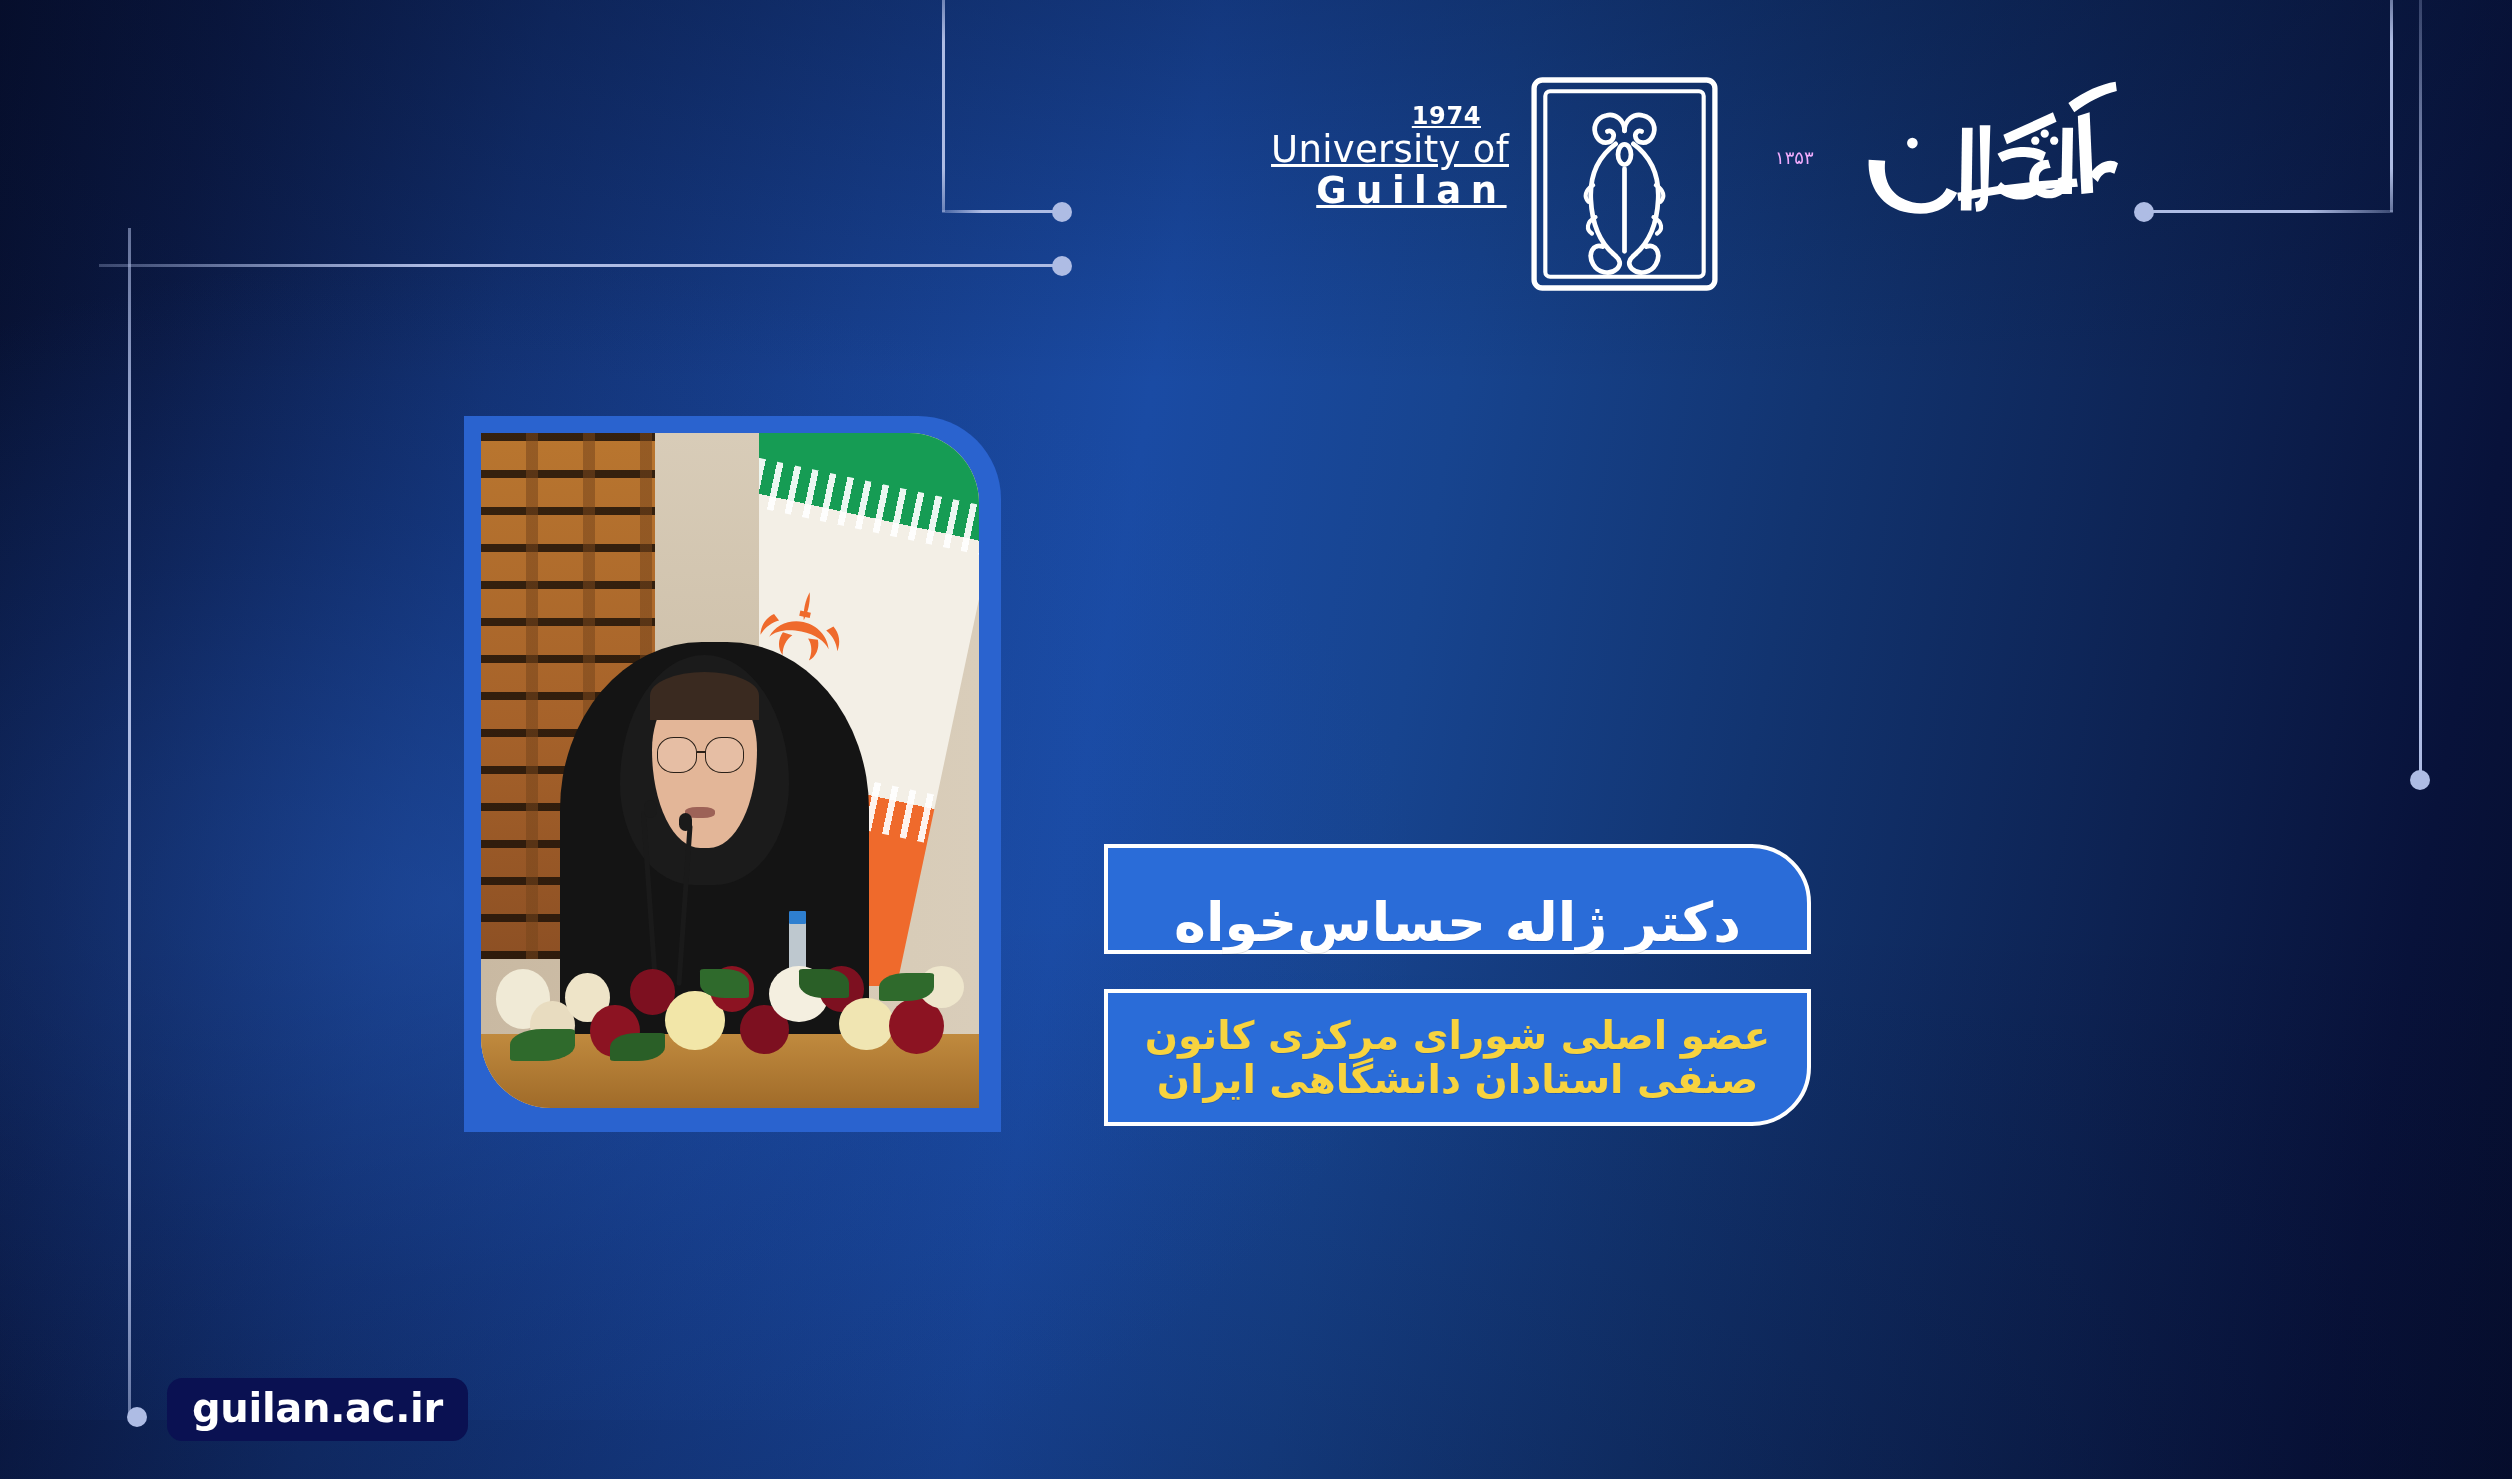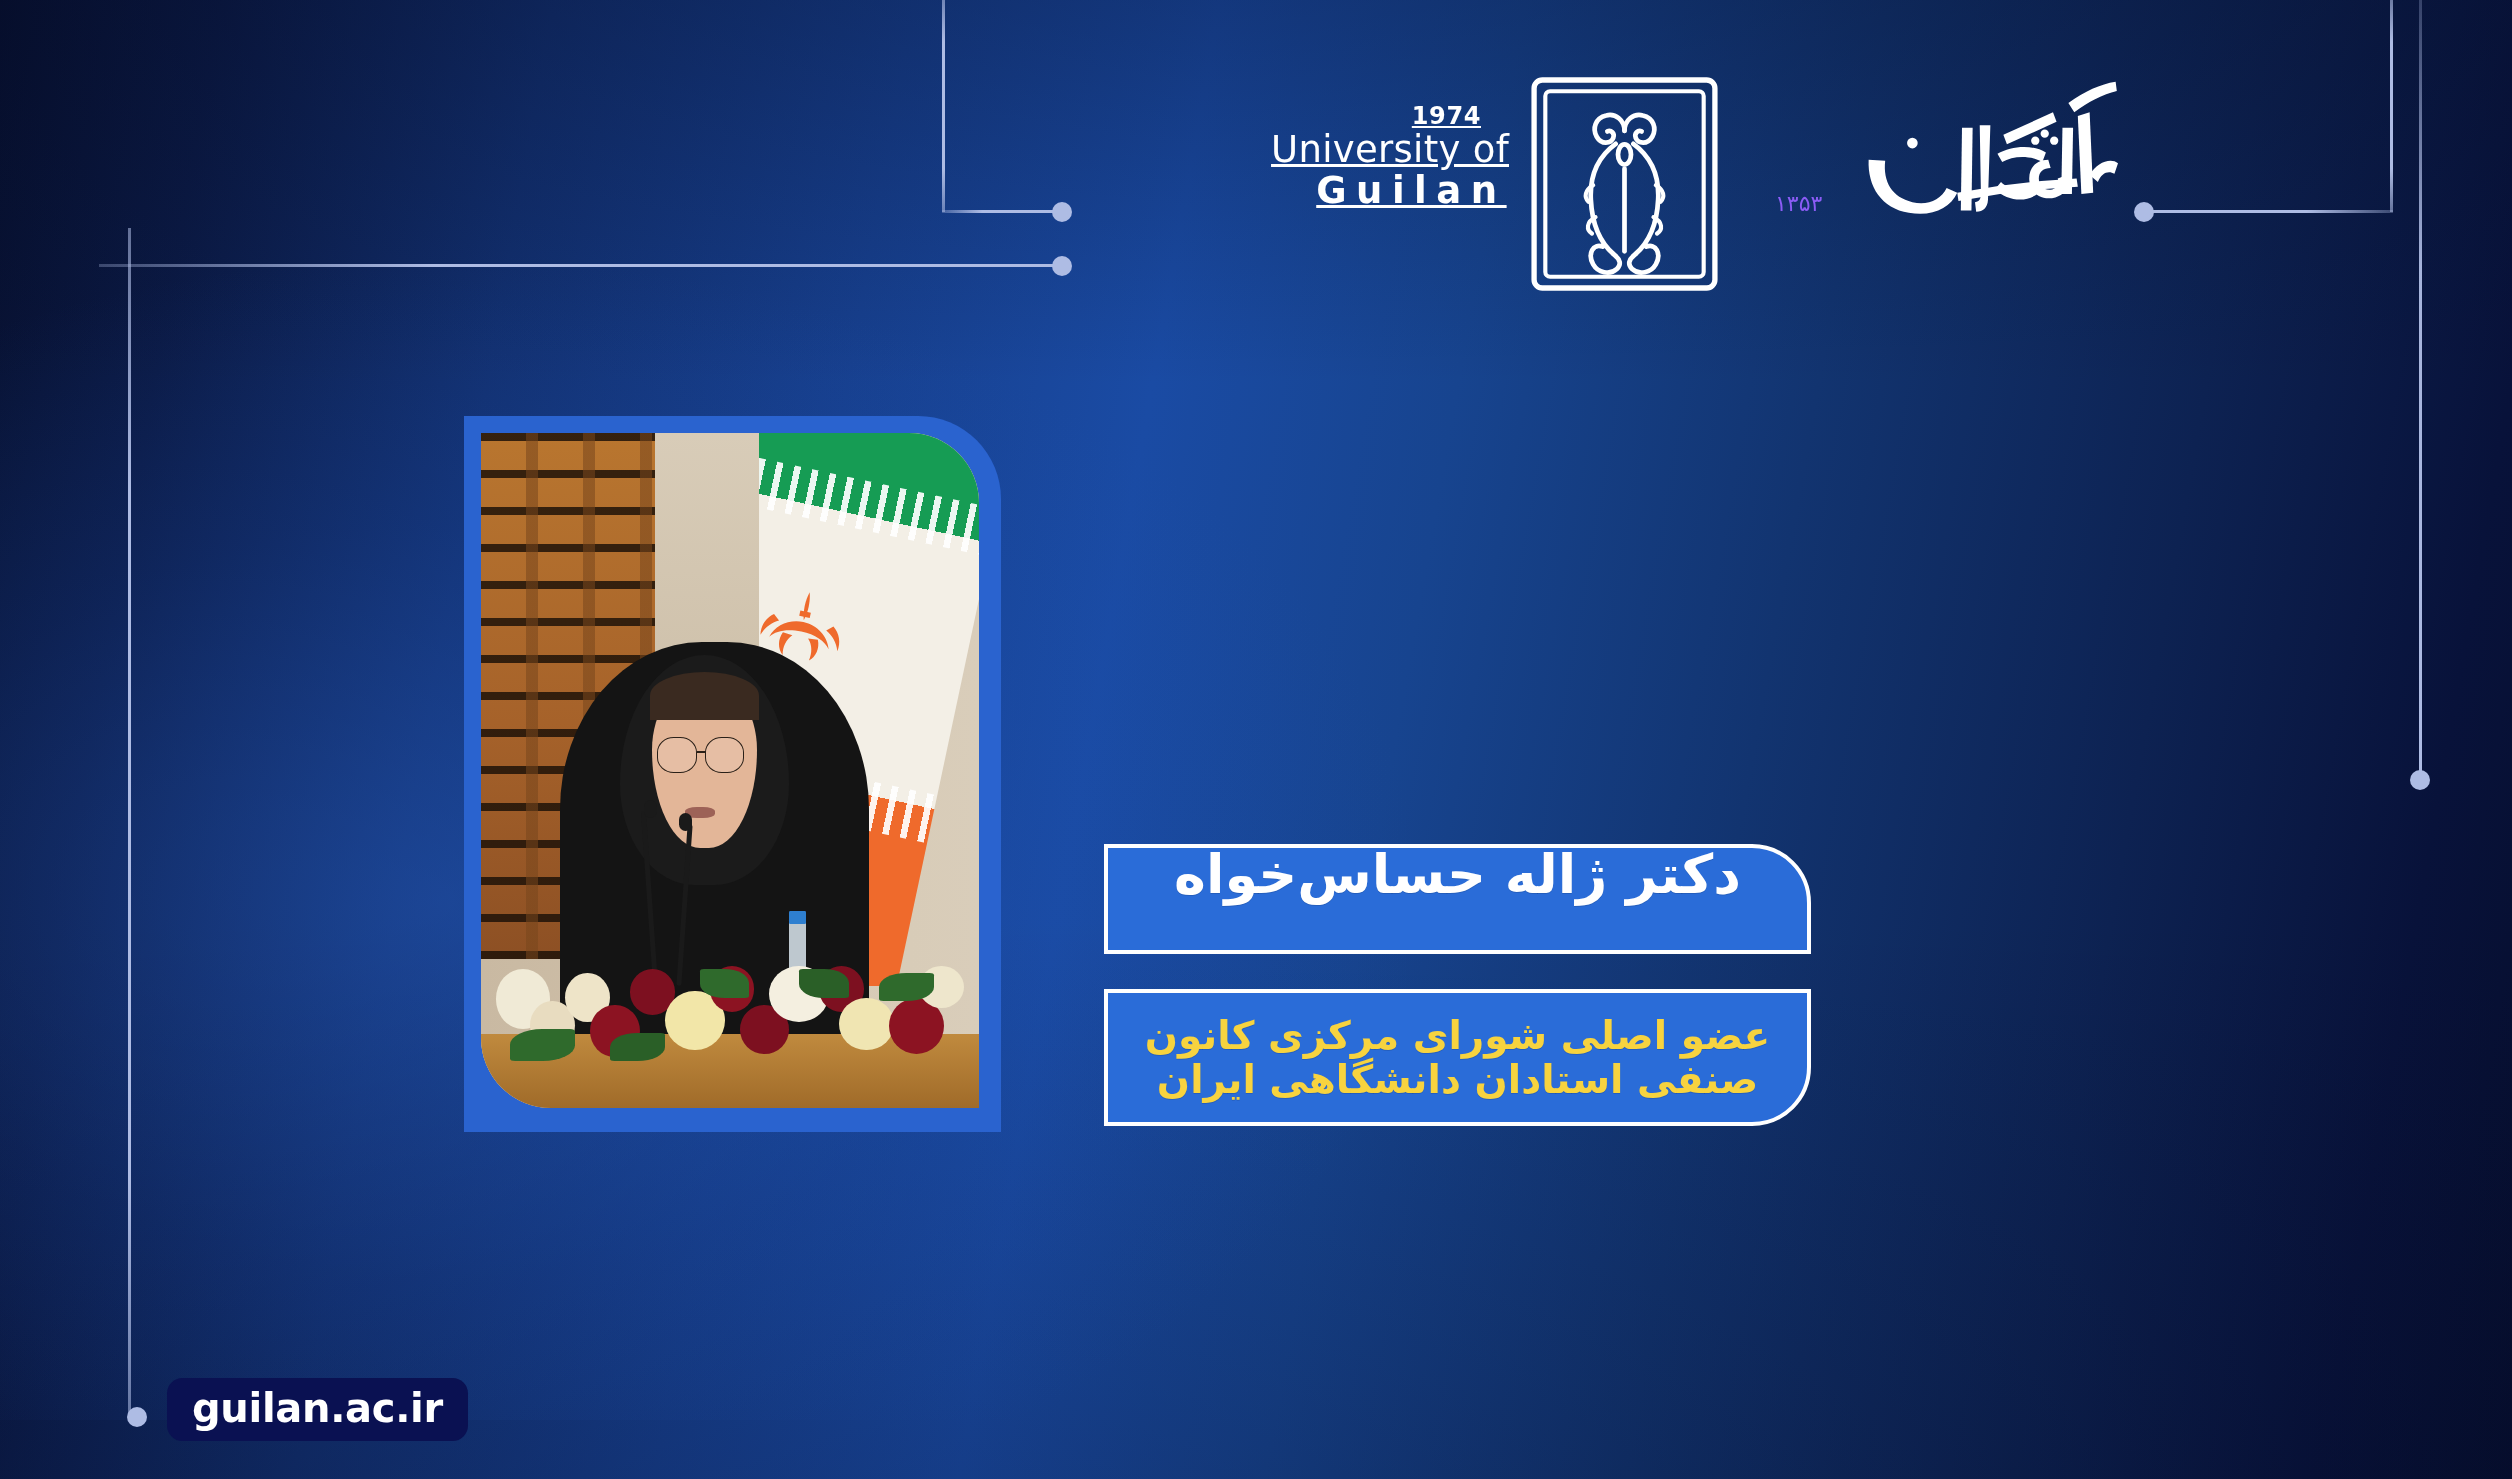--- a/index.html
+++ b/index.html
@@ -70,21 +70,21 @@
     font-size:37px;font-weight:400;color:#fff;line-height:1.02;
     letter-spacing:0.3px;
   }
   #logo-guilan{
     font-size:37px;font-weight:700;color:#fff;line-height:1.2;
     letter-spacing:9.5px;text-align:right;padding-right:2.4px;
   }
   #logo-mark{position:absolute;left:308px;top:-3.5px;}
   #logo-year-fa{
     position:absolute;left:556px;top:70px;
-    font-size:22px;font-weight:400;color:#8b5cf6;direction:rtl;margin-top:44px;
+    font-size:18px;font-weight:400;color:#f0abfc;direction:rtl;
   }
   #logo-fa{position:absolute;left:639px;top:-6px;}
 
   
   #photo-frame{
     position:absolute;
     left:464px;top:416px;width:537px;height:716px;
     background:#2a63cf;
     border-radius:0 83px 0 0;
     box-shadow:0 0 0 0 rgba(0,0,0,0);
@@ -168,21 +168,21 @@
   #ph-bottle{position:absolute;left:62%;bottom:19%;width:3.4%;height:9%;background:rgba(220,232,240,.85);border-radius:1.8px 1.8px 1.2px 1.2px;}
   #ph-bottlecap{position:absolute;left:62%;bottom:27.2%;width:3.4%;height:2%;background:#2e7fd0;border-radius:1.2px;}
 
   
   #name-banner{
     position:absolute;
     left:1104px;top:844px;width:707px;height:110px;
     background:#2a6cd8;
     border:4.1px solid #ffffff;
     border-radius:0 59px 0 0;
-    display:flex;align-items:flex-start;justify-content:center;
+    display:flex;align-items:flex-end;justify-content:center;
   }
   #name-text{
     color:#ffffff;font-weight:700;font-size:54px;
     line-height:1;letter-spacing:0;
     direction:rtl;white-space:nowrap;
     text-shadow:0 1.2px 0 rgba(0,0,0,.12);
   }
   #role-banner{
     position:absolute;
     left:1104px;top:989px;width:707px;height:137px;

